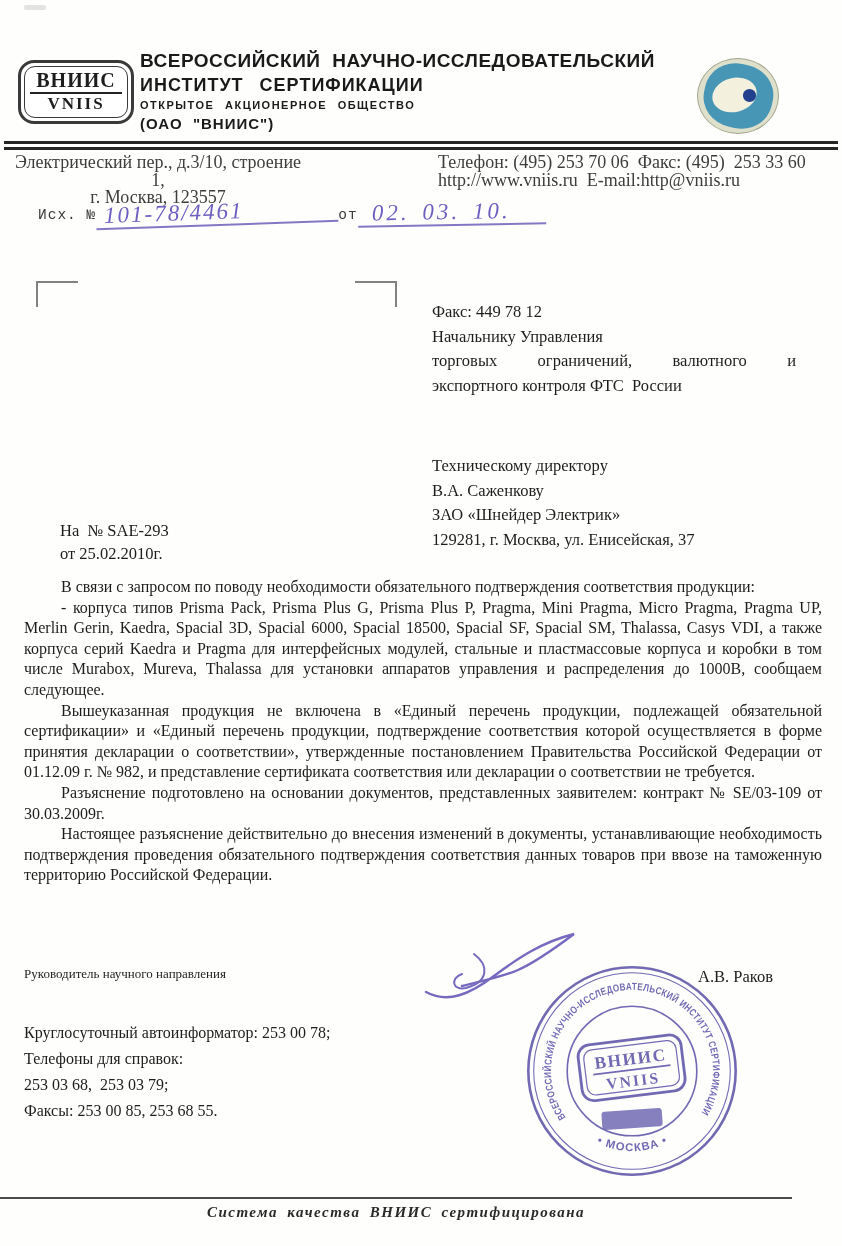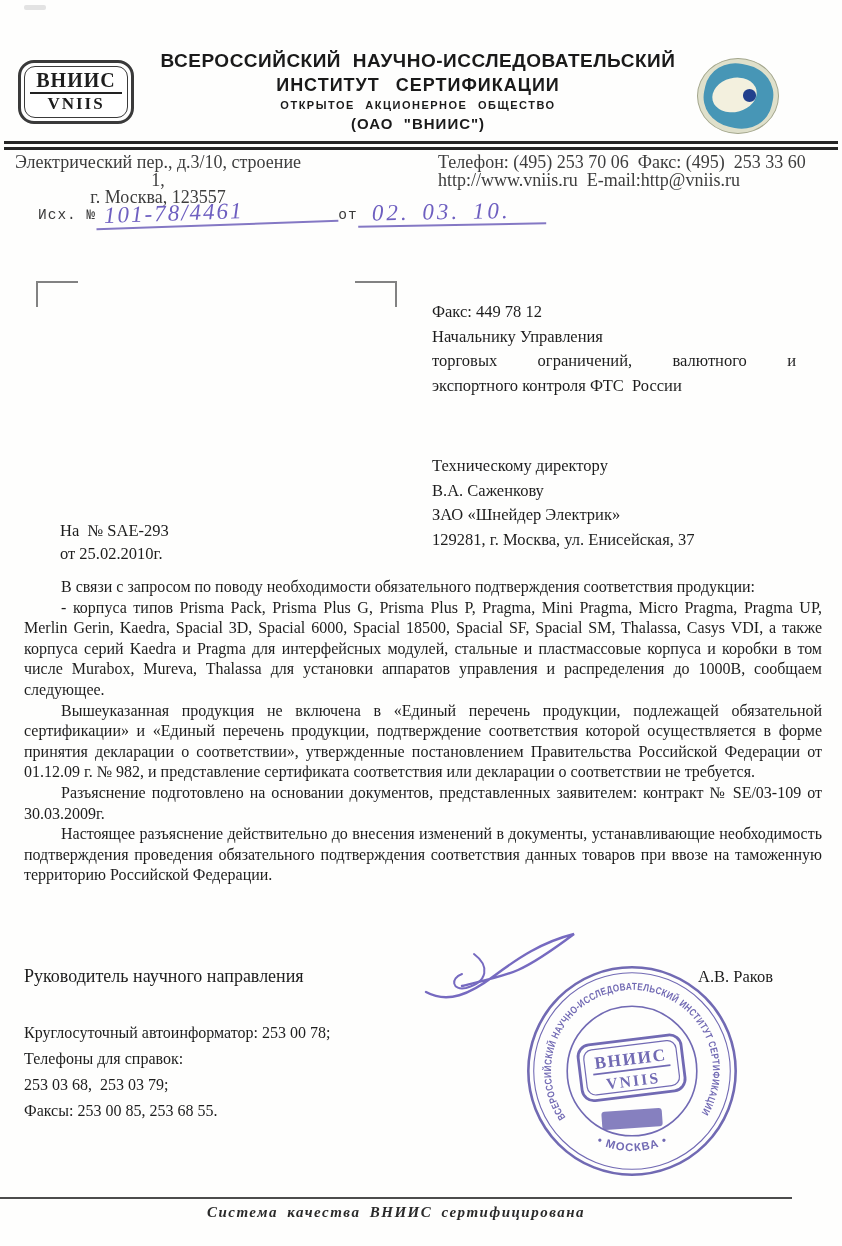--- a/index.html
+++ b/index.html
@@ -10,21 +10,21 @@
 
   
   .logo-outer{left:18px;top:60px;width:116px;height:64px;border:3px solid #3a3a3a;border-radius:16px;
               padding:3px;box-sizing:border-box;background:#fff;}
   .logo-inner{width:100%;height:100%;border:1.5px solid #3a3a3a;border-radius:11px;box-sizing:border-box;
               display:flex;flex-direction:column;align-items:center;justify-content:center;}
   .logo-ru{font-weight:bold;font-size:20px;letter-spacing:1px;border-bottom:2px solid #222;
            padding:0 6px 1px 6px;line-height:21px;}
   .logo-en{font-weight:bold;font-size:17px;letter-spacing:2px;line-height:20px;}
 
-  .head-title{left:140px;top:48px;width:556px;text-align:center;font-family:"Liberation Sans",sans-serif;
+  .head-title{left:140px;top:48px;width:556px;font-family:"Liberation Sans",sans-serif;
               font-weight:bold;color:#1a1a1a;}
   .ht1{font-size:19px;letter-spacing:.5px;word-spacing:6px;line-height:25px;}
   .ht2{font-size:18px;letter-spacing:1px;word-spacing:10px;line-height:24px;}
   .ht3{font-size:11px;letter-spacing:1.5px;word-spacing:6px;line-height:16px;}
   .ht4{font-size:15px;letter-spacing:1px;line-height:22px;}
 
   .emblem{left:697px;top:58px;width:80px;height:74px;border-radius:50%;
           background:#dfe0cb;border:1px solid #a3a68c;overflow:hidden;}
   .emblem-in{position:absolute;left:7%;top:7%;width:86%;height:86%;border-radius:46%;
              background:#4796b6;transform:rotate(12deg);}
@@ -53,21 +53,21 @@
   .addr-block{left:432px;width:364px;font-size:16.5px;line-height:24.5px;}
   .addr1{top:300px;}
   .addr2{top:422px;margin-top:32px;}
   .spread{text-align:justify;text-align-last:justify;}
 
   .on-ref{left:60px;top:519px;font-size:16.5px;line-height:23px;font-family:Liberation Serif, serif;}
 
   .body-text{left:24px;top:577px;width:798px;font-size:16px;line-height:20.6px;text-align:justify;}
   .body-text p{margin:0;text-indent:37px;}
 
-  .sig-pos{left:24px;top:966px;font-size:18px;}
+  .sig-pos{left:24px;top:966px;font-size:13px;}
   .sig-name{left:698px;top:967px;font-size:16.5px;}
 
   .phones{left:24px;top:1020px;font-size:16px;line-height:26px;}
 
   .squiggle{left:418px;top:928px;width:185px;height:80px;z-index:3;pointer-events:none;}
   .stamp{left:524px;top:963px;width:216px;height:216px;z-index:2;opacity:.86;pointer-events:none;}
 
   .foot-rule{left:0px;top:1197px;width:792px;border-top:2.5px solid #4c4c4c;height:1px;}
   .foot-text{left:0px;top:1204px;width:792px;text-align:center;font-style:italic;font-weight:bold;
              font-size:15px;letter-spacing:1.5px;word-spacing:4px;color:#2a2a2a;}

